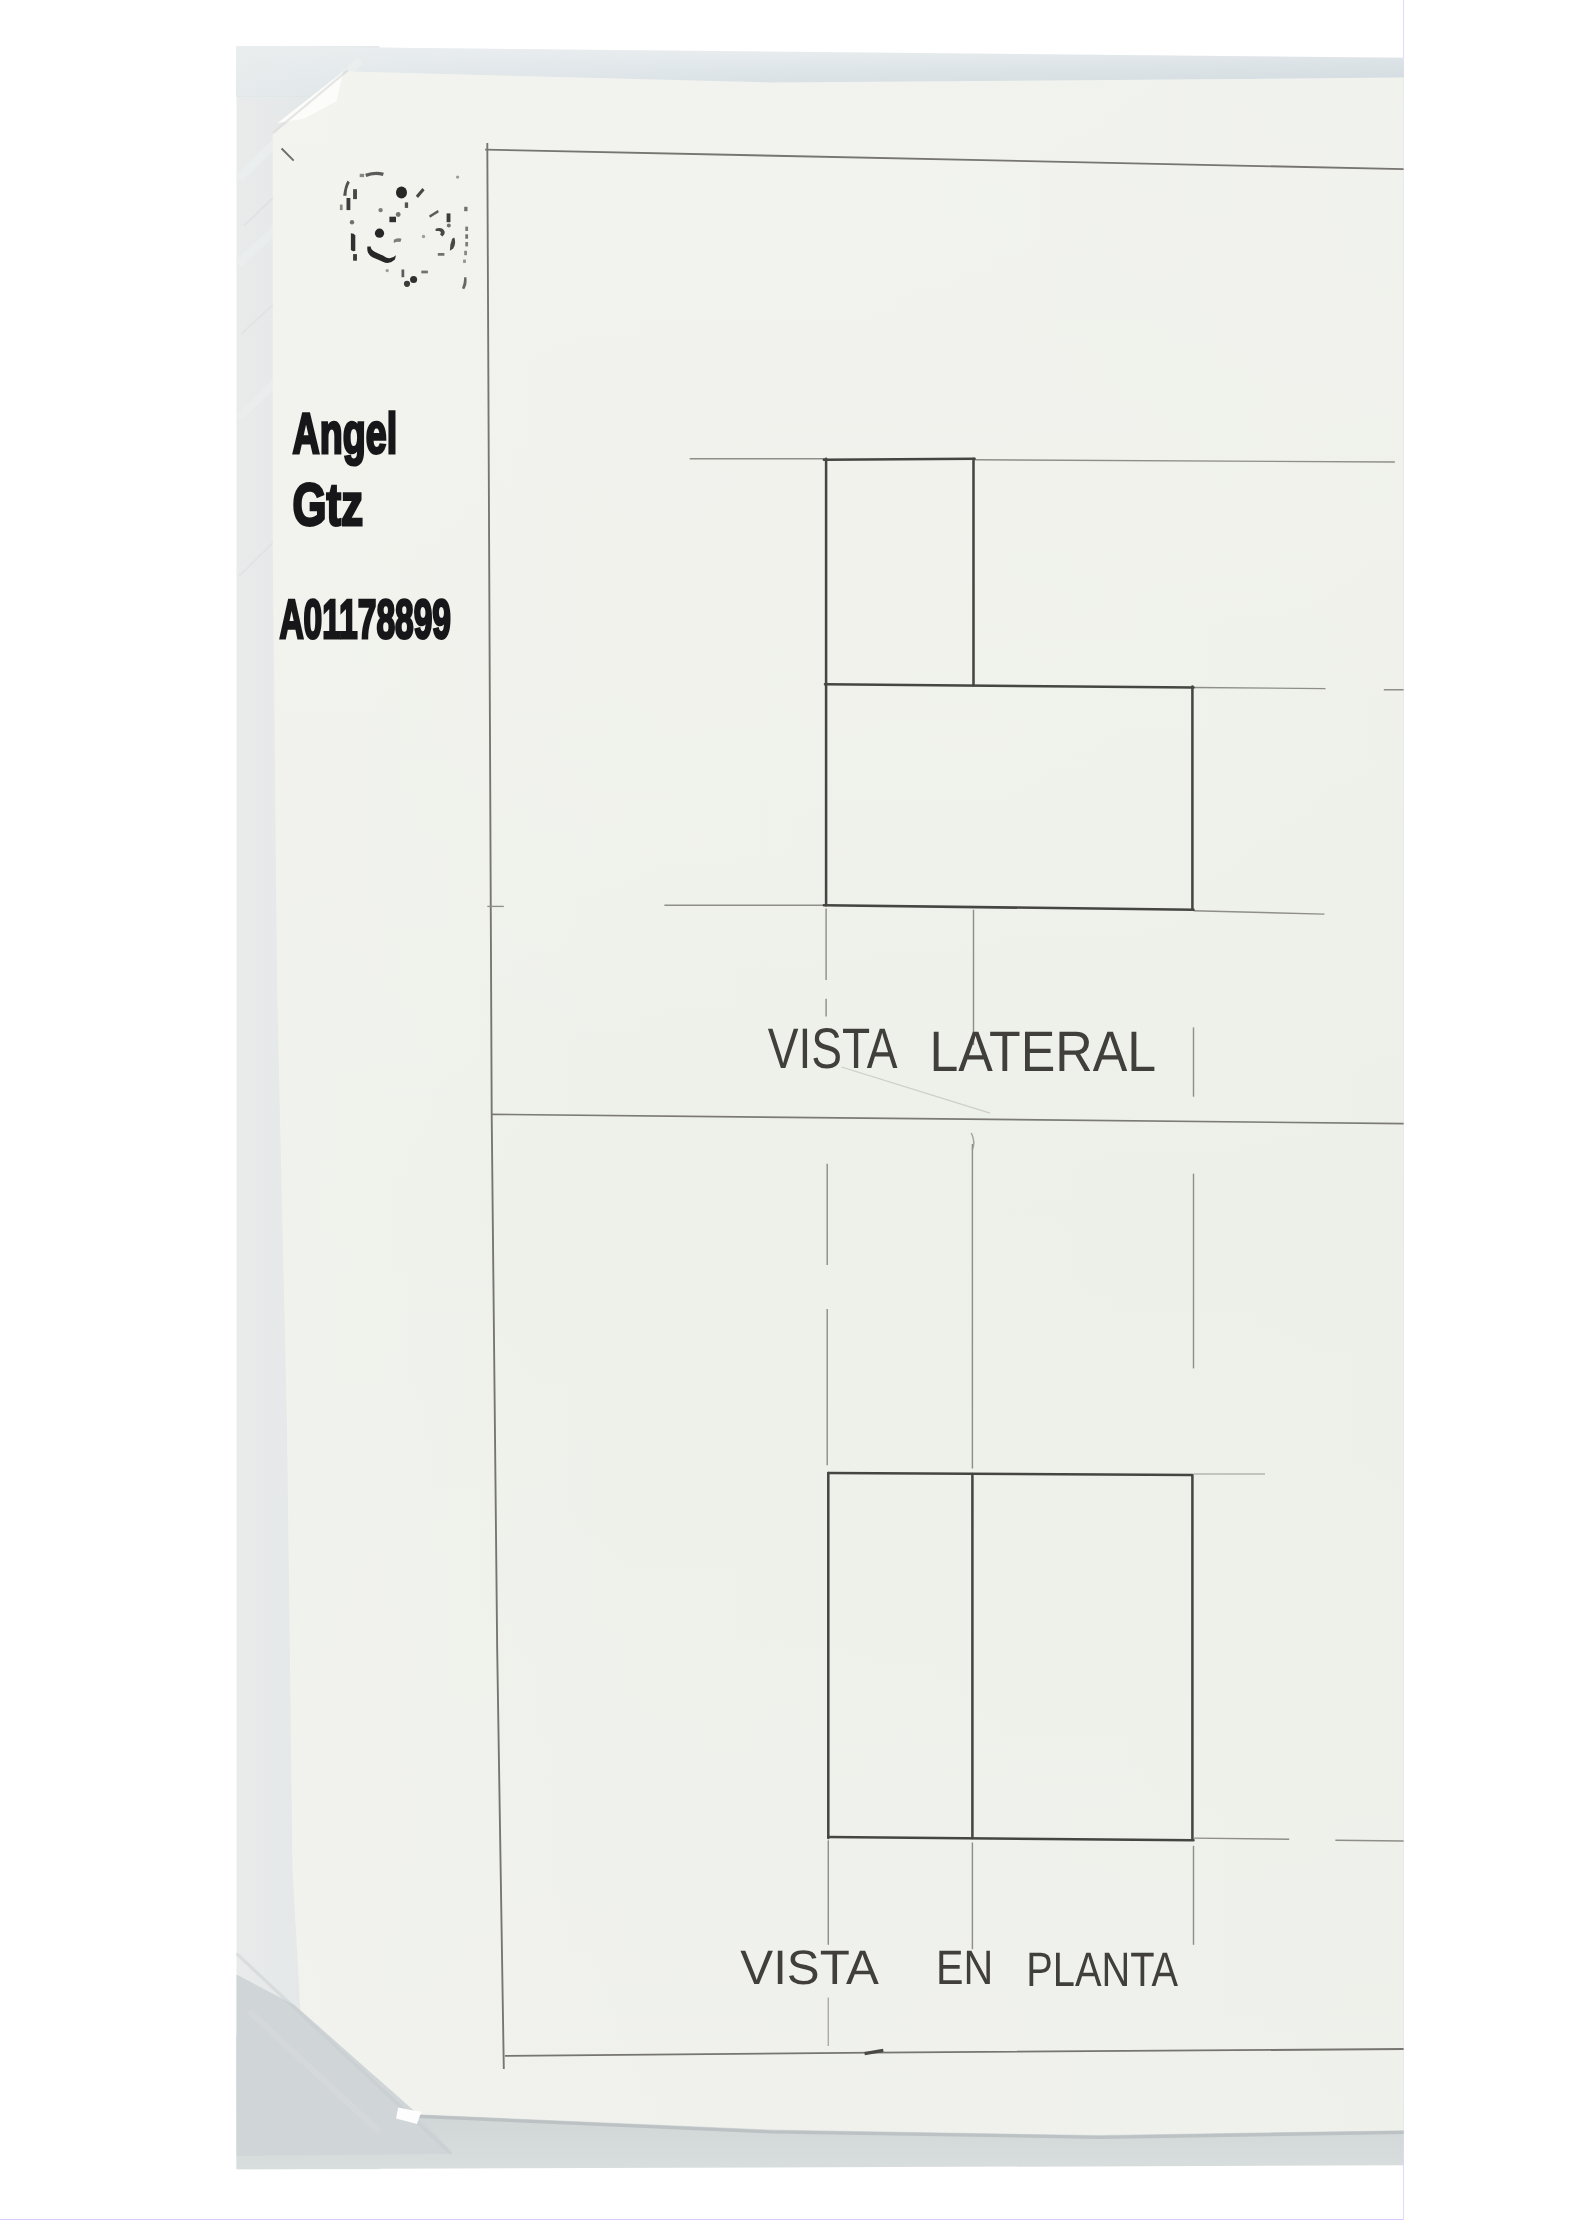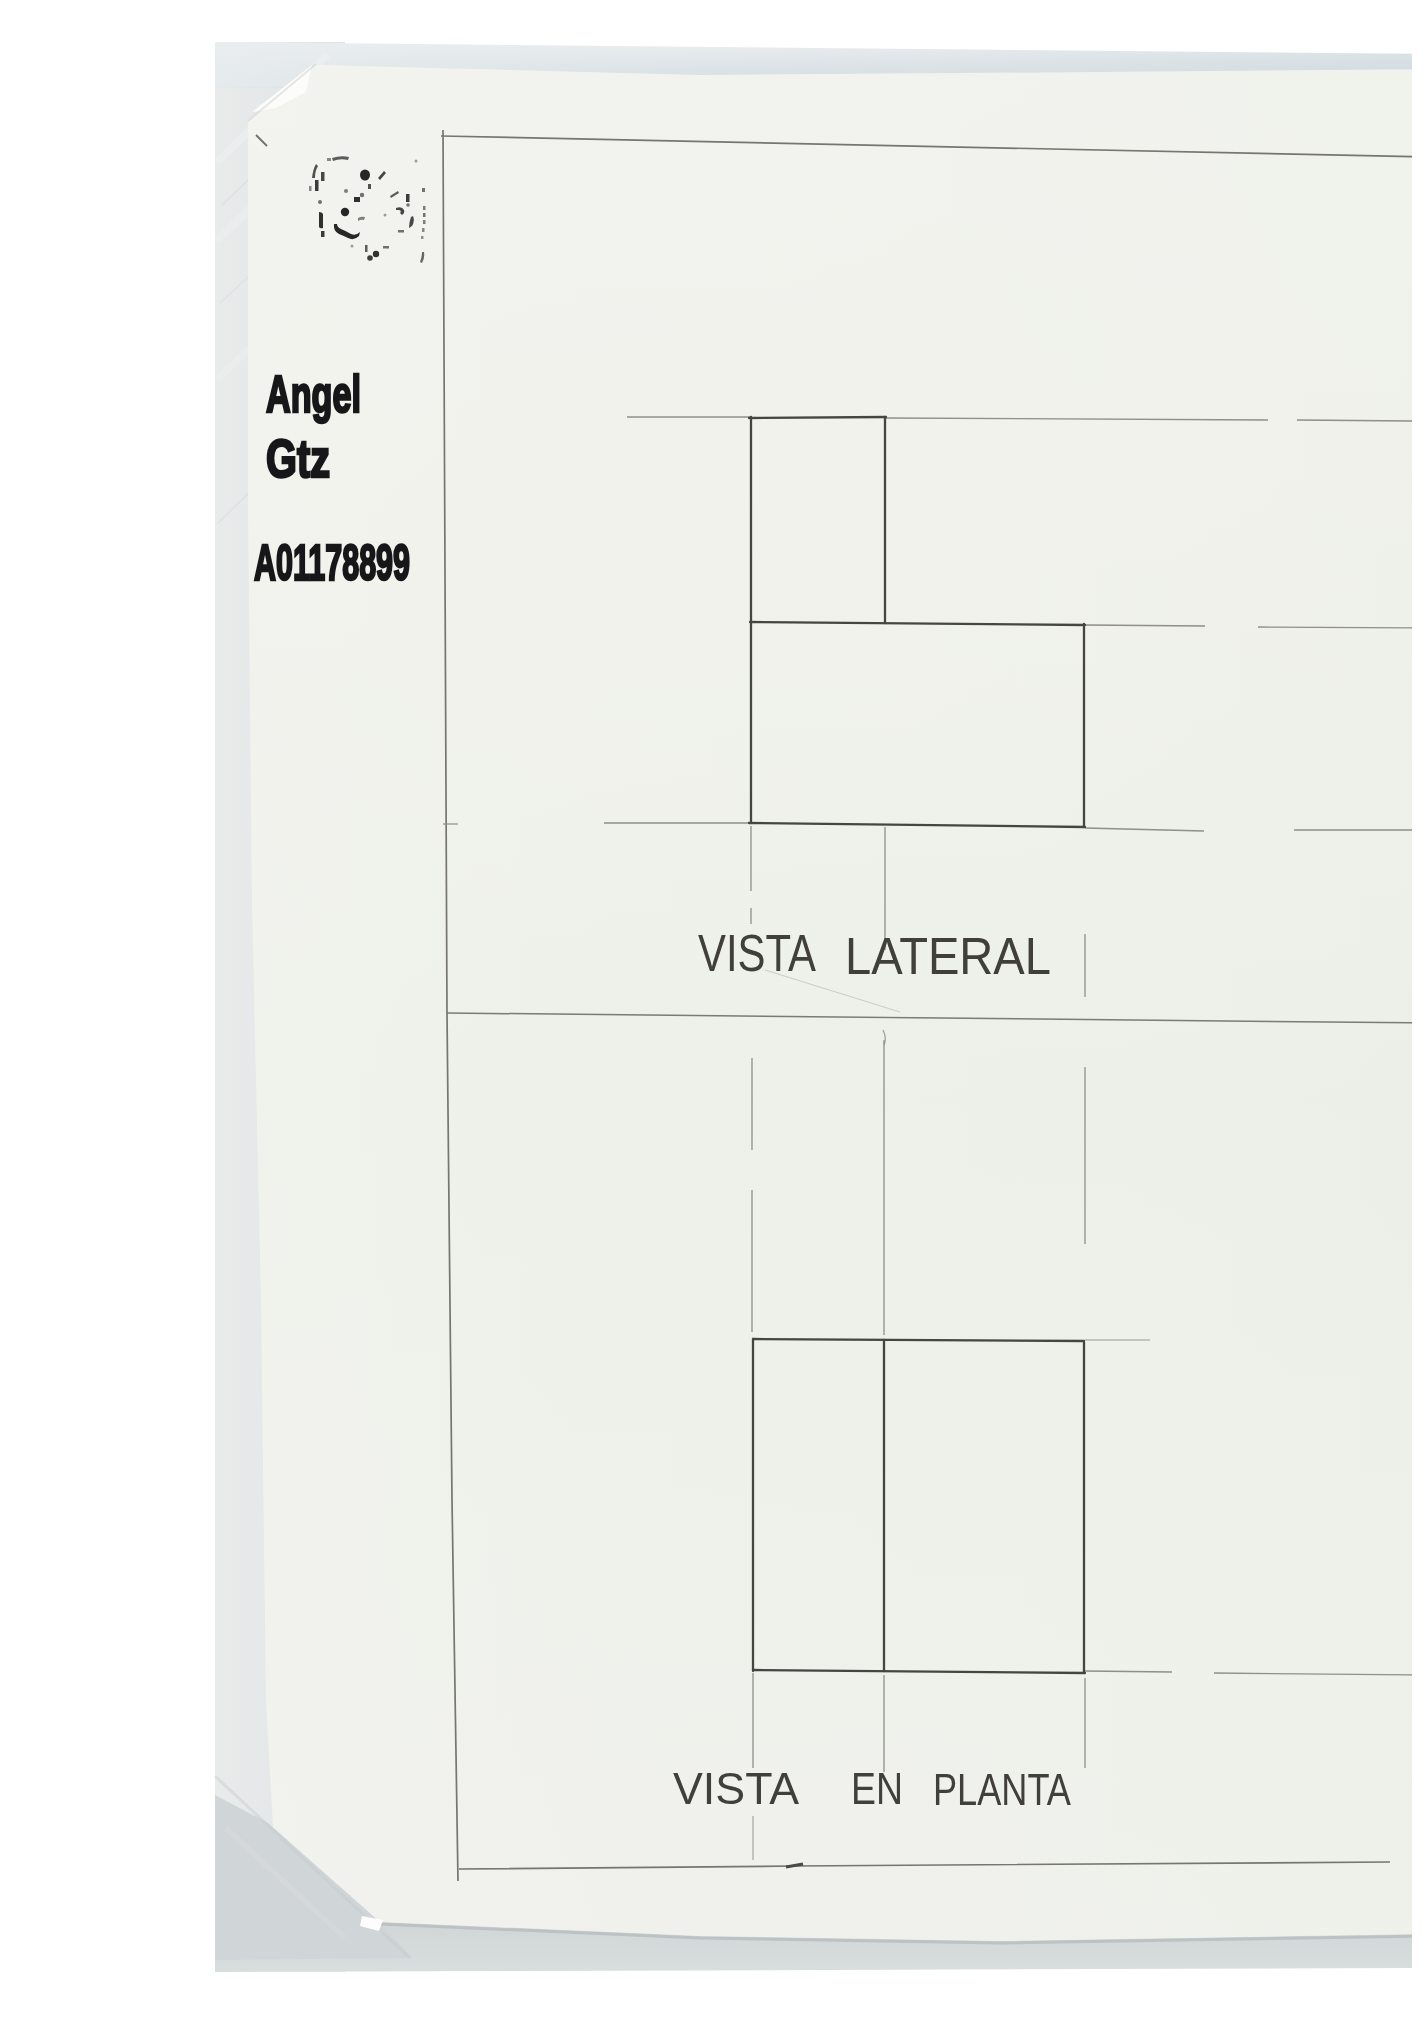--- a/index.html
+++ b/index.html
@@ -1,16 +1,16 @@
 <!DOCTYPE html>
 <html><head>
 <meta charset="utf-8">
 <style>
   html,body{margin:0;padding:0;background:#ffffff;}
-  #page{position:relative;width:1412px;height:2018px;background:#8b5cf6;overflow:hidden;}
+  #page{position:relative;width:1276px;height:2018px;background:#8b5cf6;overflow:hidden;}
   svg{display:block;}
   text{font-family:"Liberation Sans", sans-serif;}
 </style>
 </head>
 <body>
 <div id="page">
 <svg width="1428" height="2018" viewBox="0 0 1428 2018">
   <defs>
     <linearGradient id="paperGrad" x1="0" y1="0" x2="0" y2="1">
       <stop offset="0" stop-color="#f2f3ee"></stop>

